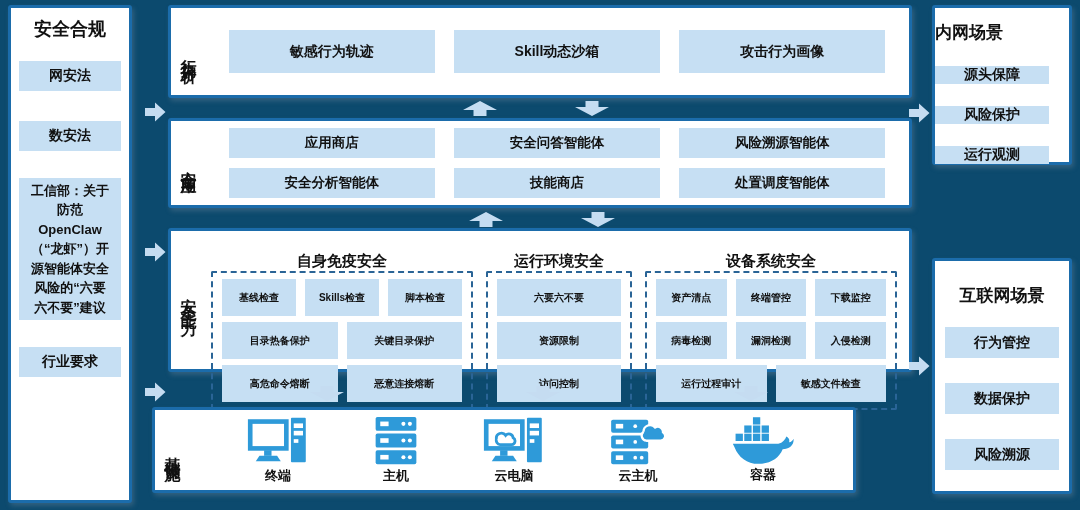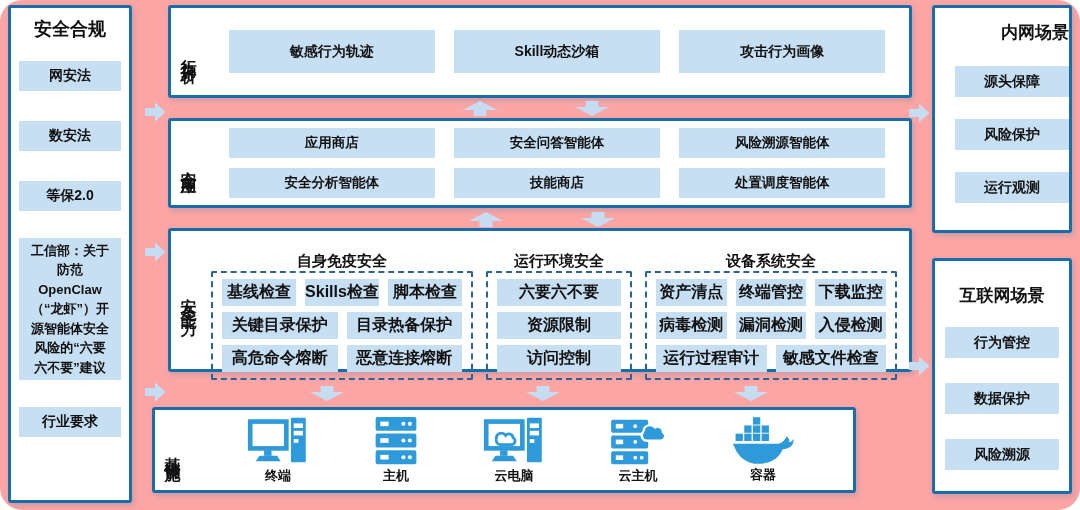--- a/index.html
+++ b/index.html
@@ -1,17 +1,17 @@
 <!DOCTYPE html>
 <html><head>
 <meta charset="utf-8">
 <style>
   html,body{margin:0;padding:0;background:#fff;}
-  .canvas{position:relative;width:1080px;height:510px;background:#fca5a5;overflow:hidden;
-          font-family:"Liberation Sans","DejaVu Sans",sans-serif;color:#111;border-radius:22px;}
+  .canvas{position:relative;width:1080px;height:510px;background:#0c4a6e;overflow:hidden;
+          font-family:"Liberation Sans","DejaVu Sans",sans-serif;color:#111;}
   .panel{position:absolute;background:#fff;border:3px solid #1b6cab;border-radius:3px;
          box-shadow:2px 3px 5px rgba(120,140,160,.35);box-sizing:border-box;}
   .box{background:#c6dff3;color:#111;font-weight:700;display:flex;align-items:center;
        justify-content:center;text-align:center;box-sizing:border-box;}
   
   #compliance{left:8px;top:5px;width:124px;height:498px;display:flex;flex-direction:column;align-items:center;}
   .cp-title{margin-top:9px;font-size:18px;font-weight:700;}
   .cp-item{width:102px;height:30px;font-size:14px;}
   .cp-big{width:102px;height:142px;font-size:13px;line-height:1.5;padding:3px 10px;}
   
@@ -28,47 +28,46 @@
   .ap-row{display:flex;justify-content:space-around;}
   .ap-box{width:206px;height:30px;font-size:13.5px;}
   
   .cap-groups{flex:1;display:flex;gap:13px;padding:21px 10px 7px 6px;}
   .cap-group{display:flex;flex-direction:column;}
   .cap-head{height:24px;display:flex;align-items:center;justify-content:center;
             font-size:15px;font-weight:700;}
   .cap-dash{flex:1;border:2px dashed #2a6496;border-radius:2px;display:flex;flex-direction:column;
             justify-content:space-around;padding:6px 9px;gap:6px;box-sizing:border-box;}
   .cap-row{display:flex;gap:9px;}
-  .cap-cell{flex:1;height:27px;font-size:16px;background:#c6dff3;font-weight:700;
+  .cap-cell{flex:1;height:37px;font-size:10px;background:#c6dff3;font-weight:700;
             display:flex;align-items:center;justify-content:center;text-align:center;}
   
   .if-items{flex:1;display:flex;align-items:center;justify-content:space-around;padding:0 26px;}
   .if-item{display:flex;flex-direction:column;align-items:center;gap:1px;}
   .if-label{font-size:13px;font-weight:700;}
   
-  #intranet{left:932px;top:5px;width:140px;height:228px;display:flex;flex-direction:column;align-items:flex-end;}
+  #intranet{left:932px;top:5px;width:140px;height:160px;display:flex;flex-direction:column;align-items:flex-start;}
   #internet{left:932px;top:258px;width:140px;height:236px;display:flex;flex-direction:column;align-items:center;}
   .sp-title{font-size:17px;font-weight:700;}
   #intranet .sp-title{margin-top:13px;}
   #internet .sp-title{margin-top:23px;}
   .sp-item{width:114px;height:31px;font-size:14px;}
   
   .arrow{position:absolute;}
   .rot180{transform:rotate(180deg);}
 </style>
 </head>
 <body>
 
 <div class="canvas">
 
   <div class="panel" id="compliance">
     <div class="cp-title">安全合规</div>
     <div class="box cp-item" style="margin-top:20px">网安法</div>
     <div class="box cp-item" style="margin-top:30px">数安法</div>
-    <div class="box cp-item" style="margin-top:30px">等保2.0</div>
     <div class="box cp-big" style="margin-top:27px">工信部：关于防范OpenClaw（“龙虾”）开源智能体安全风险的“六要六不要”建议</div>
     <div class="box cp-item" style="margin-top:27px">行业要求</div>
   </div>
 
   <div class="panel" id="behavior">
     <div class="vlabel">
         <span>行为分析</span>
       </div>
     <div class="bh-boxes">
       <div class="box bh-box">敏感行为轨迹</div>
@@ -102,22 +101,22 @@
     <div class="cap-groups">
       <div class="cap-group" style="width:262px">
         <div class="cap-head">自身免疫安全</div>
         <div class="cap-dash">
           <div class="cap-row">
             <div class="cap-cell">基线检查</div>
             <div class="cap-cell">Skills检查</div>
             <div class="cap-cell">脚本检查</div>
           </div>
           <div class="cap-row">
+            <div class="cap-cell">目录热备保护</div>
             <div class="cap-cell">关键目录保护</div>
-            <div class="cap-cell">目录热备保护</div>
           </div>
           <div class="cap-row">
             <div class="cap-cell">高危命令熔断</div>
             <div class="cap-cell">恶意连接熔断</div>
           </div>
         </div>
       </div>
       <div class="cap-group" style="width:146px">
         <div class="cap-head">运行环境安全</div>
         <div class="cap-dash">

